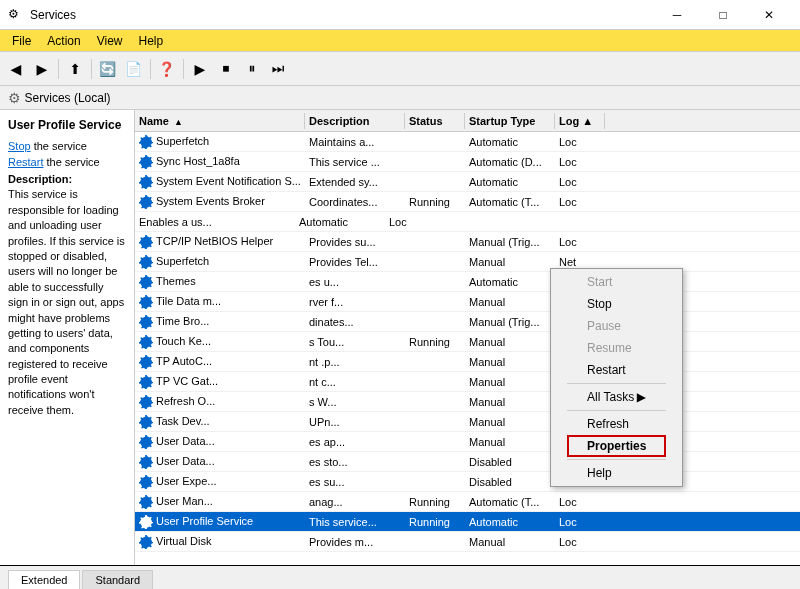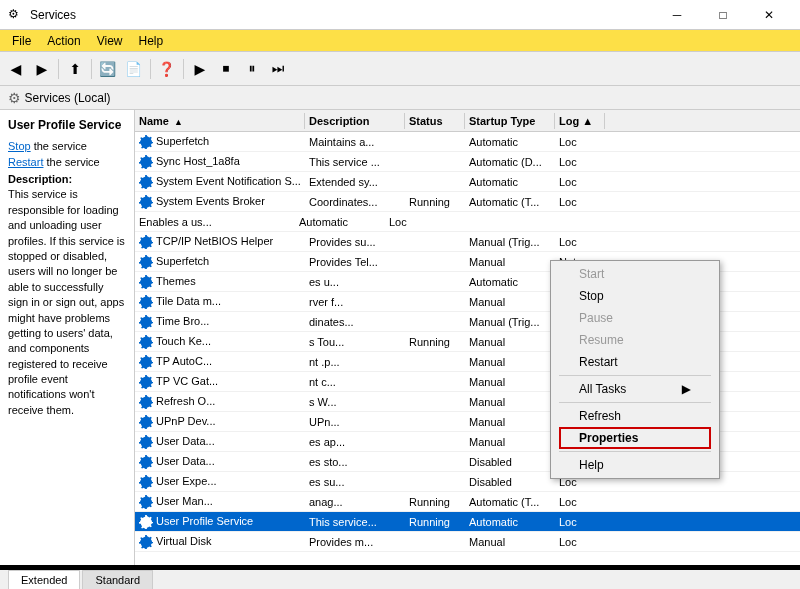--- a/index.html
+++ b/index.html
@@ -140,28 +140,28 @@
     .cell-desc { width: 100px; }
     .cell-status { width: 60px; }
     .cell-startup { width: 90px; }
     .cell-log { width: 50px; }
     
     .gear-svg { width: 14px; height: 14px; }
 
     
     .context-menu {
       position: absolute;
-      top: 150px;
+      top: 158px;
       left: 415px;
-      width: 170px;
+      width: 133px;
       background: #f0f0f0;
       border: 1px solid #999;
       box-shadow: 2px 2px 6px rgba(0,0,0,0.3);
       z-index: 100;
-      padding: 2px 8px;
+      padding: 2px 16px;
       font-size: 12px;
     }
     .ctx-item {
       padding: 4px 20px;
       cursor: pointer;
       white-space: nowrap;
     }
     .ctx-item.disabled { color: #999; cursor: default; }
     .ctx-sep { height: 1px; background: #ccc; margin: 2px 0; }
     .ctx-item.has-sub { display: flex; justify-content: space-between; align-items: flex-start; }
@@ -171,21 +171,21 @@
       font-weight: bold;
     }
 
     
     .tab-bar {
       background: #f0f0f0;
       height: 24px;
       display: flex;
       align-items: flex-end;
       padding: 0 8px;
-      border-top: 5px solid #000000;
+      border-top: 1px solid #000000;
     }
     .tab {
       padding: 3px 12px;
       border: 1px solid #ccc;
       border-bottom: none;
       background: #fff;
       cursor: pointer;
       font-size: 11px;
       margin-right: 2px;
     }
@@ -446,21 +446,21 @@
           <div class="cell cell-status"></div>
           <div class="cell cell-startup">Manual</div>
           <div class="cell cell-log">Loc</div>
         </div>
         <div class="service-row">
           <div class="cell cell-name">
             <svg class="gear-svg" viewBox="0 0 16 16" fill="#0066cc">
     <path d="M8 5a3 3 0 1 0 0 6A3 3 0 0 0 8 5zm0 1a2 2 0 1 1 0 4A2 2 0 0 1 8 6z"></path>
     <path d="M7 0v2.05A6 6 0 0 0 4.22 3.46L2.5 2.44 1.44 3.5l1.02 1.72A6 6 0 0 0 1.05 8H0v1.5l.5.5h1.55A6 6 0 0 0 3.46 12.78L2.44 14.5l1.06 1.06 1.72-1.02A6 6 0 0 0 7 15.5V16h2v-1.5a6 6 0 0 0 2.78-1.46l1.72 1.02 1.06-1.06-1.02-1.72A6 6 0 0 0 14.95 9.5H16V8h-1.05a6 6 0 0 0-1.41-3.28L14.56 3l-1.06-1.06-1.72 1.02A6 6 0 0 0 9 1.05V0H7z"></path>
   </svg>
-            <span>UPnP Dev...</span>
+            <span>Task Dev...</span>
           </div>
           <div class="cell cell-desc">UPn...</div>
           <div class="cell cell-status"></div>
           <div class="cell cell-startup">Manual</div>
           <div class="cell cell-log">Loc</div>
         </div>
         <div class="service-row">
           <div class="cell cell-name">
             <svg class="gear-svg" viewBox="0 0 16 16" fill="#0066cc">
     <path d="M8 5a3 3 0 1 0 0 6A3 3 0 0 0 8 5zm0 1a2 2 0 1 1 0 4A2 2 0 0 1 8 6z"></path>

